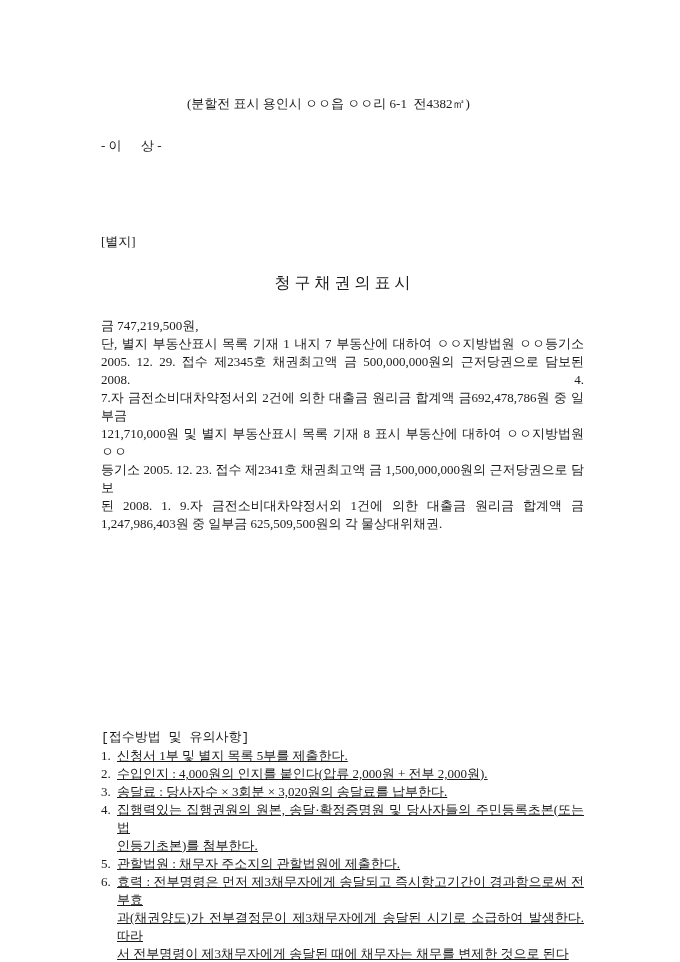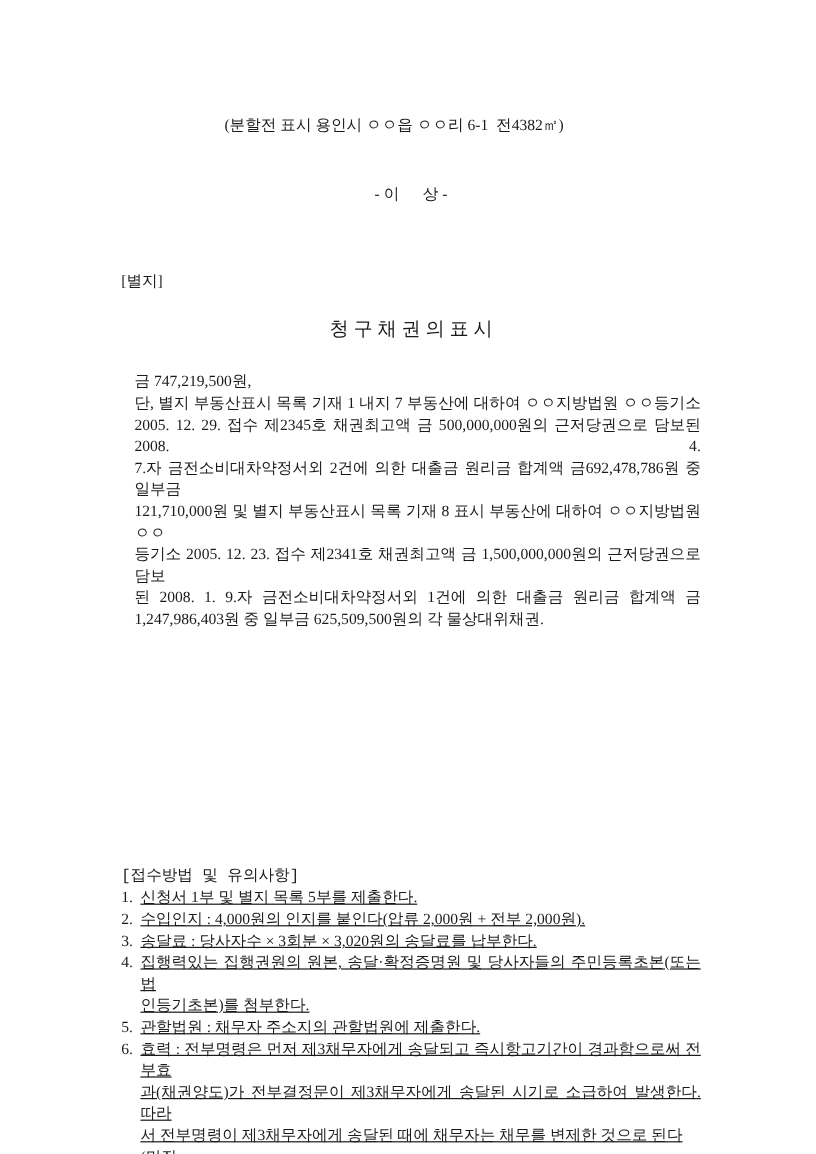--- a/index.html
+++ b/index.html
@@ -19,38 +19,37 @@
     box-sizing: border-box;
     padding: 96px 70px 40px 75px;
     overflow: hidden;
   }
   .parcel-note {
     margin-left: 86px;
     line-height: 16px;
     white-space: pre;
   }
   .end-mark {
-    margin-top: 42px;
-    text-align: center;
+    margin-top: 26px;
+    text-align: left;
     line-height: 16px;
     white-space: pre;
   }
   .attachment-label {
-    margin-top: 56px;
+    margin-top: 80px;
     line-height: 16px;
   }
   .claim-title {
     margin-top: 24px;
     text-align: center;
     font-size: 16px;
     line-height: 18px;
   }
   .claim-body {
     margin-top: 25px;
-    margin-left: 11px;
   }
   .claim-body .line {
     line-height: 18px;
     white-space: normal;
   }
   .just {
     text-align: justify;
     text-align-last: justify;
   }
   .notes {

